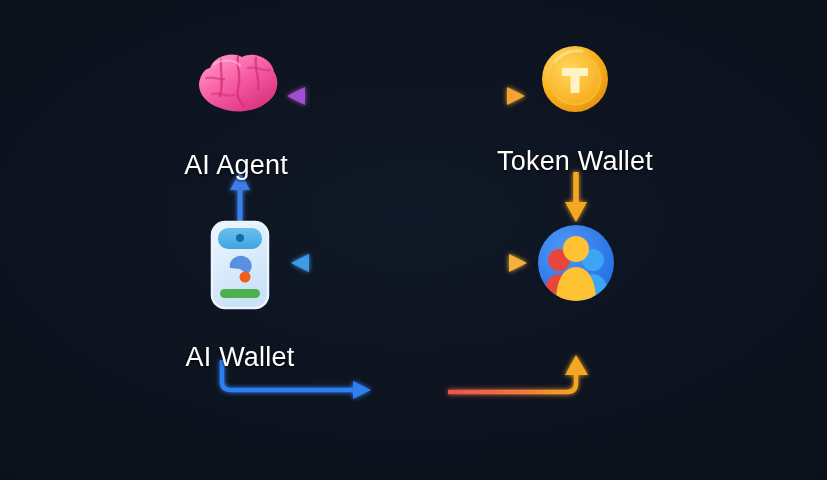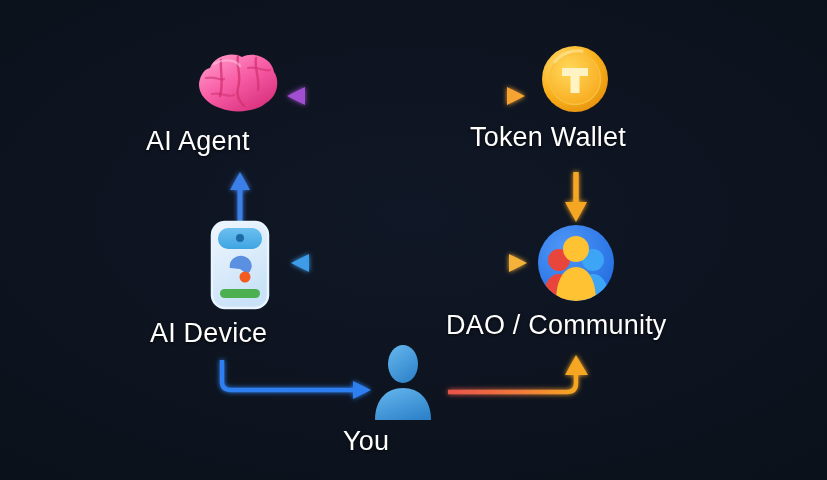--- a/index.html
+++ b/index.html
@@ -6,21 +6,21 @@
   body{
     width:827px;height:480px;overflow:hidden;
     font-family:"Liberation Sans", sans-serif;
     background:#0c121c;
     position:relative;
   }
   #canvas{
     position:absolute;inset:0;
     background:radial-gradient(ellipse 120% 110% at 50% 45%, #101726 0%, #0c121c 55%, #090e16 100%);
   }
-  .node{position:absolute;display:flex;flex-direction:column;}
+  .node{position:absolute;display:flex;flex-direction:column;align-items:center;gap:24px;}
   .node-label{
     color:#ffffff;
     font-size:27px;
     font-weight:400;
     letter-spacing:0.2px;
     white-space:nowrap;
     text-shadow:0 1px 3px rgba(0,0,0,.85);
     margin-top:6px;
   }
   .icon-wrap{display:flex;align-items:center;justify-content:center;}
@@ -154,21 +154,21 @@
           </linearGradient>
         </defs>
         <rect x="5" y="4" width="56" height="86" rx="13" fill="url(#devBody)" stroke="#e8f4ff" stroke-width="2.5"></rect>
         <rect x="11" y="10" width="44" height="21" rx="10" fill="url(#devTop)"></rect>
         <circle cx="33" cy="20" r="4" fill="#1c6aa8"></circle>
         <path d="M23,50 a11,10 0 1 1 17,6 l-7,-5 Z" fill="#5b8fe0"></path>
         <circle cx="38" cy="59" r="5.5" fill="#f25c1f"></circle>
         <rect x="13" y="71" width="40" height="9" rx="4.5" fill="#4caf50"></rect>
       </svg>
     </div>
-    <div class="node-label">AI Device</div>
+    <div class="node-label">AI Wallet</div>
   </div>
 
   <div class="node" style="left:446px;top:222px;width:260px;">
     <div class="icon-wrap">
       <svg width="82" height="82" viewBox="0 0 82 82">
         <defs>
           <radialGradient id="daoBg" cx="0.35" cy="0.3" r="0.85">
             <stop offset="0%" stop-color="#4f97f7"></stop>
             <stop offset="100%" stop-color="#1f6ae0"></stop>
           </radialGradient>
@@ -180,32 +180,16 @@
         <g clip-path="url(#daoClip)">
           <circle cx="24" cy="38" r="11" fill="#e8453c"></circle>
           <path d="M8,78 C8,60 16,52 24,52 C32,52 40,60 40,78 Z" fill="#e8453c"></path>
           <circle cx="58" cy="38" r="11" fill="#3da5f5"></circle>
           <path d="M42,78 C42,60 50,52 58,52 C66,52 74,60 74,78 Z" fill="#3da5f5"></path>
           <circle cx="41" cy="27" r="13" fill="#ffc233"></circle>
           <path d="M21,80 C21,56 30,45 41,45 C52,45 61,56 61,80 Z" fill="#ffc233"></path>
         </g>
       </svg>
     </div>
-    <div class="node-label">DAO / Community</div>
   </div>
 
-  <div class="node" style="left:343px;top:344px;width:120px;">
-    <div class="icon-wrap">
-      <svg width="74" height="76" viewBox="0 0 74 76">
-        <defs>
-          <linearGradient id="perG" x1="0.2" y1="0" x2="0.8" y2="1">
-            <stop offset="0%" stop-color="#63b4ec"></stop>
-            <stop offset="100%" stop-color="#2d82c9"></stop>
-          </linearGradient>
-        </defs>
-        <ellipse cx="37" cy="20" rx="15" ry="19" fill="url(#perG)"></ellipse>
-        <path d="M9,76 C9,55 21,44 37,44 C53,44 65,55 65,76 Z" fill="url(#perG)"></path>
-      </svg>
-    </div>
-    <div class="node-label">You</div>
-  </div>
 
 </div>
 
 </body></html>

